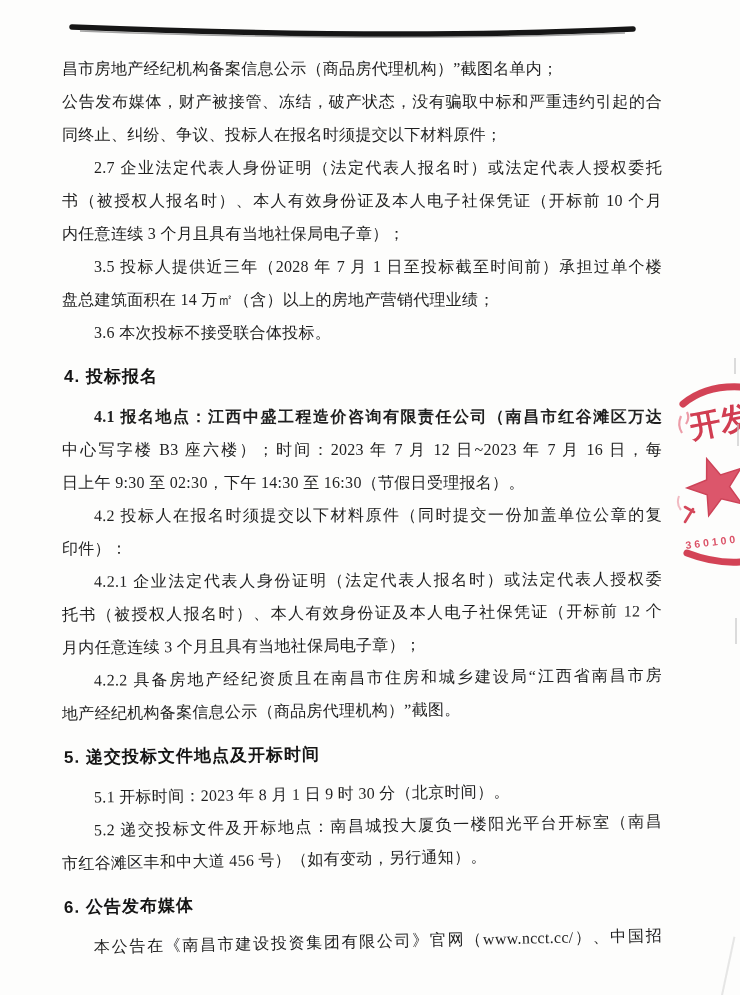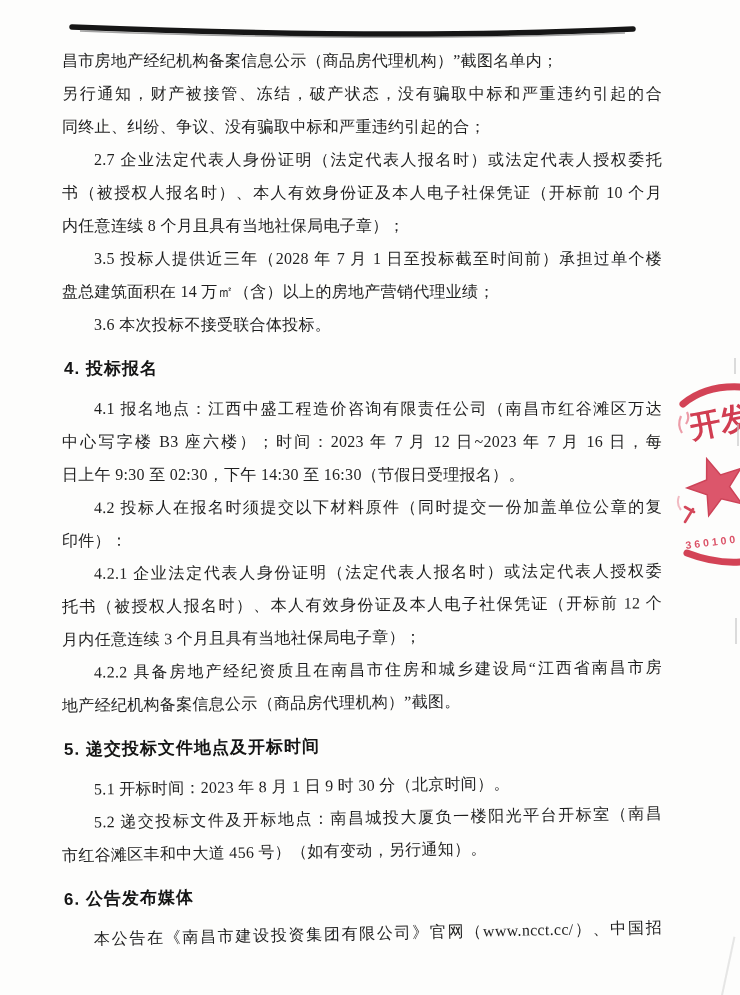--- a/index.html
+++ b/index.html
@@ -15,21 +15,21 @@
     overflow:hidden;
   }
   
   .top-edge{
     position:absolute;left:0;top:0;width:740px;height:60px;
     pointer-events:none;
   }
   
   .content{
     position:absolute;
-    left:62px;top:44px;width:600px;
+    left:62px;top:52px;width:600px;
     font-size:16px;
     line-height:33px;
     color:#1f1f1f;
     letter-spacing:0.3px;
   }
   .line{
     transform-origin:left center;
     text-align:left;
   }
   .line.jline{
@@ -78,30 +78,30 @@
 
 <div class="page">
 
   <svg class="top-edge" viewBox="0 0 740 60">
     <path d="M 72 27 C 250 34, 460 37, 633 29" fill="none" stroke="#161616" stroke-width="5.5" stroke-linecap="round"></path>
     <path d="M 80 31 C 260 38, 450 40, 625 33" fill="none" stroke="#6a6a6a" stroke-width="1.4" opacity="0.6"></path>
   </svg>
 
   <div class="content">
       <div class="line" style="transform: rotate(0deg);">昌市房地产经纪机构备案信息公示（商品房代理机构）”截图名单内；</div>
-      <div class="line jline" style="transform: rotate(0deg);">另行通知，财产被接管、冻结，破产状态，没有骗取中标和严重违约引起的合</div>
-      <div class="line" style="transform: rotate(0deg);">同终止、纠纷、争议、没有骗取中标和严重违约引起的合；</div>
+      <div class="line jline" style="transform: rotate(0deg);">公告发布媒体，财产被接管、冻结，破产状态，没有骗取中标和严重违约引起的合</div>
+      <div class="line" style="transform: rotate(0deg);">同终止、纠纷、争议、投标人在报名时须提交以下材料原件；</div>
       <div class="line findent jline" style="transform: rotate(0deg);">2.7 企业法定代表人身份证明（法定代表人报名时）或法定代表人授权委托</div>
       <div class="line jline" style="transform: rotate(0deg);">书（被授权人报名时）、本人有效身份证及本人电子社保凭证（开标前 10 个月</div>
-      <div class="line" style="transform: rotate(0deg);">内任意连续 8 个月且具有当地社保局电子章）；</div>
+      <div class="line" style="transform: rotate(0deg);">内任意连续 3 个月且具有当地社保局电子章）；</div>
       <div class="line findent jline" style="transform: rotate(0deg);">3.5 投标人提供近三年（2028 年 7 月 1 日至投标截至时间前）承担过单个楼</div>
       <div class="line" style="transform: rotate(0deg);">盘总建筑面积在 14 万㎡（含）以上的房地产营销代理业绩；</div>
       <div class="line findent" style="transform: rotate(0deg);">3.6 本次投标不接受联合体投标。</div>
       <div class="heading" style="transform: rotate(0deg);">4. 投标报名</div>
-      <div class="line findent jline" style="transform: rotate(0deg);">4.1 报名地点：江西中盛工程造价咨询有限责任公司（南昌市红谷滩区万达</div>
+      <div class="line findent jline" style="transform: rotate(0deg); font-weight: bold;">4.1 报名地点：江西中盛工程造价咨询有限责任公司（南昌市红谷滩区万达</div>
       <div class="line jline" style="transform: rotate(0deg);">中心写字楼 B3 座六楼）；时间：2023 年 7 月 12 日~2023 年 7 月 16 日，每</div>
       <div class="line" style="transform: rotate(0deg);">日上午 9:30 至 02:30，下午 14:30 至 16:30（节假日受理报名）。</div>
       <div class="line findent jline" style="transform: rotate(-0.09deg);">4.2 投标人在报名时须提交以下材料原件（同时提交一份加盖单位公章的复</div>
       <div class="line" style="transform: rotate(-0.18deg);">印件）：</div>
       <div class="line findent jline" style="transform: rotate(-0.27deg);">4.2.1 企业法定代表人身份证明（法定代表人报名时）或法定代表人授权委</div>
       <div class="line jline" style="transform: rotate(-0.36deg);">托书（被授权人报名时）、本人有效身份证及本人电子社保凭证（开标前 12 个</div>
       <div class="line" style="transform: rotate(-0.45deg);">月内任意连续 3 个月且具有当地社保局电子章）；</div>
       <div class="line findent jline" style="transform: rotate(-0.54deg);">4.2.2 具备房地产经纪资质且在南昌市住房和城乡建设局“江西省南昌市房</div>
       <div class="line" style="transform: rotate(-0.63deg);">地产经纪机构备案信息公示（商品房代理机构）”截图。</div>
       <div class="heading" style="transform: rotate(-0.72deg);">5. 递交投标文件地点及开标时间</div>

